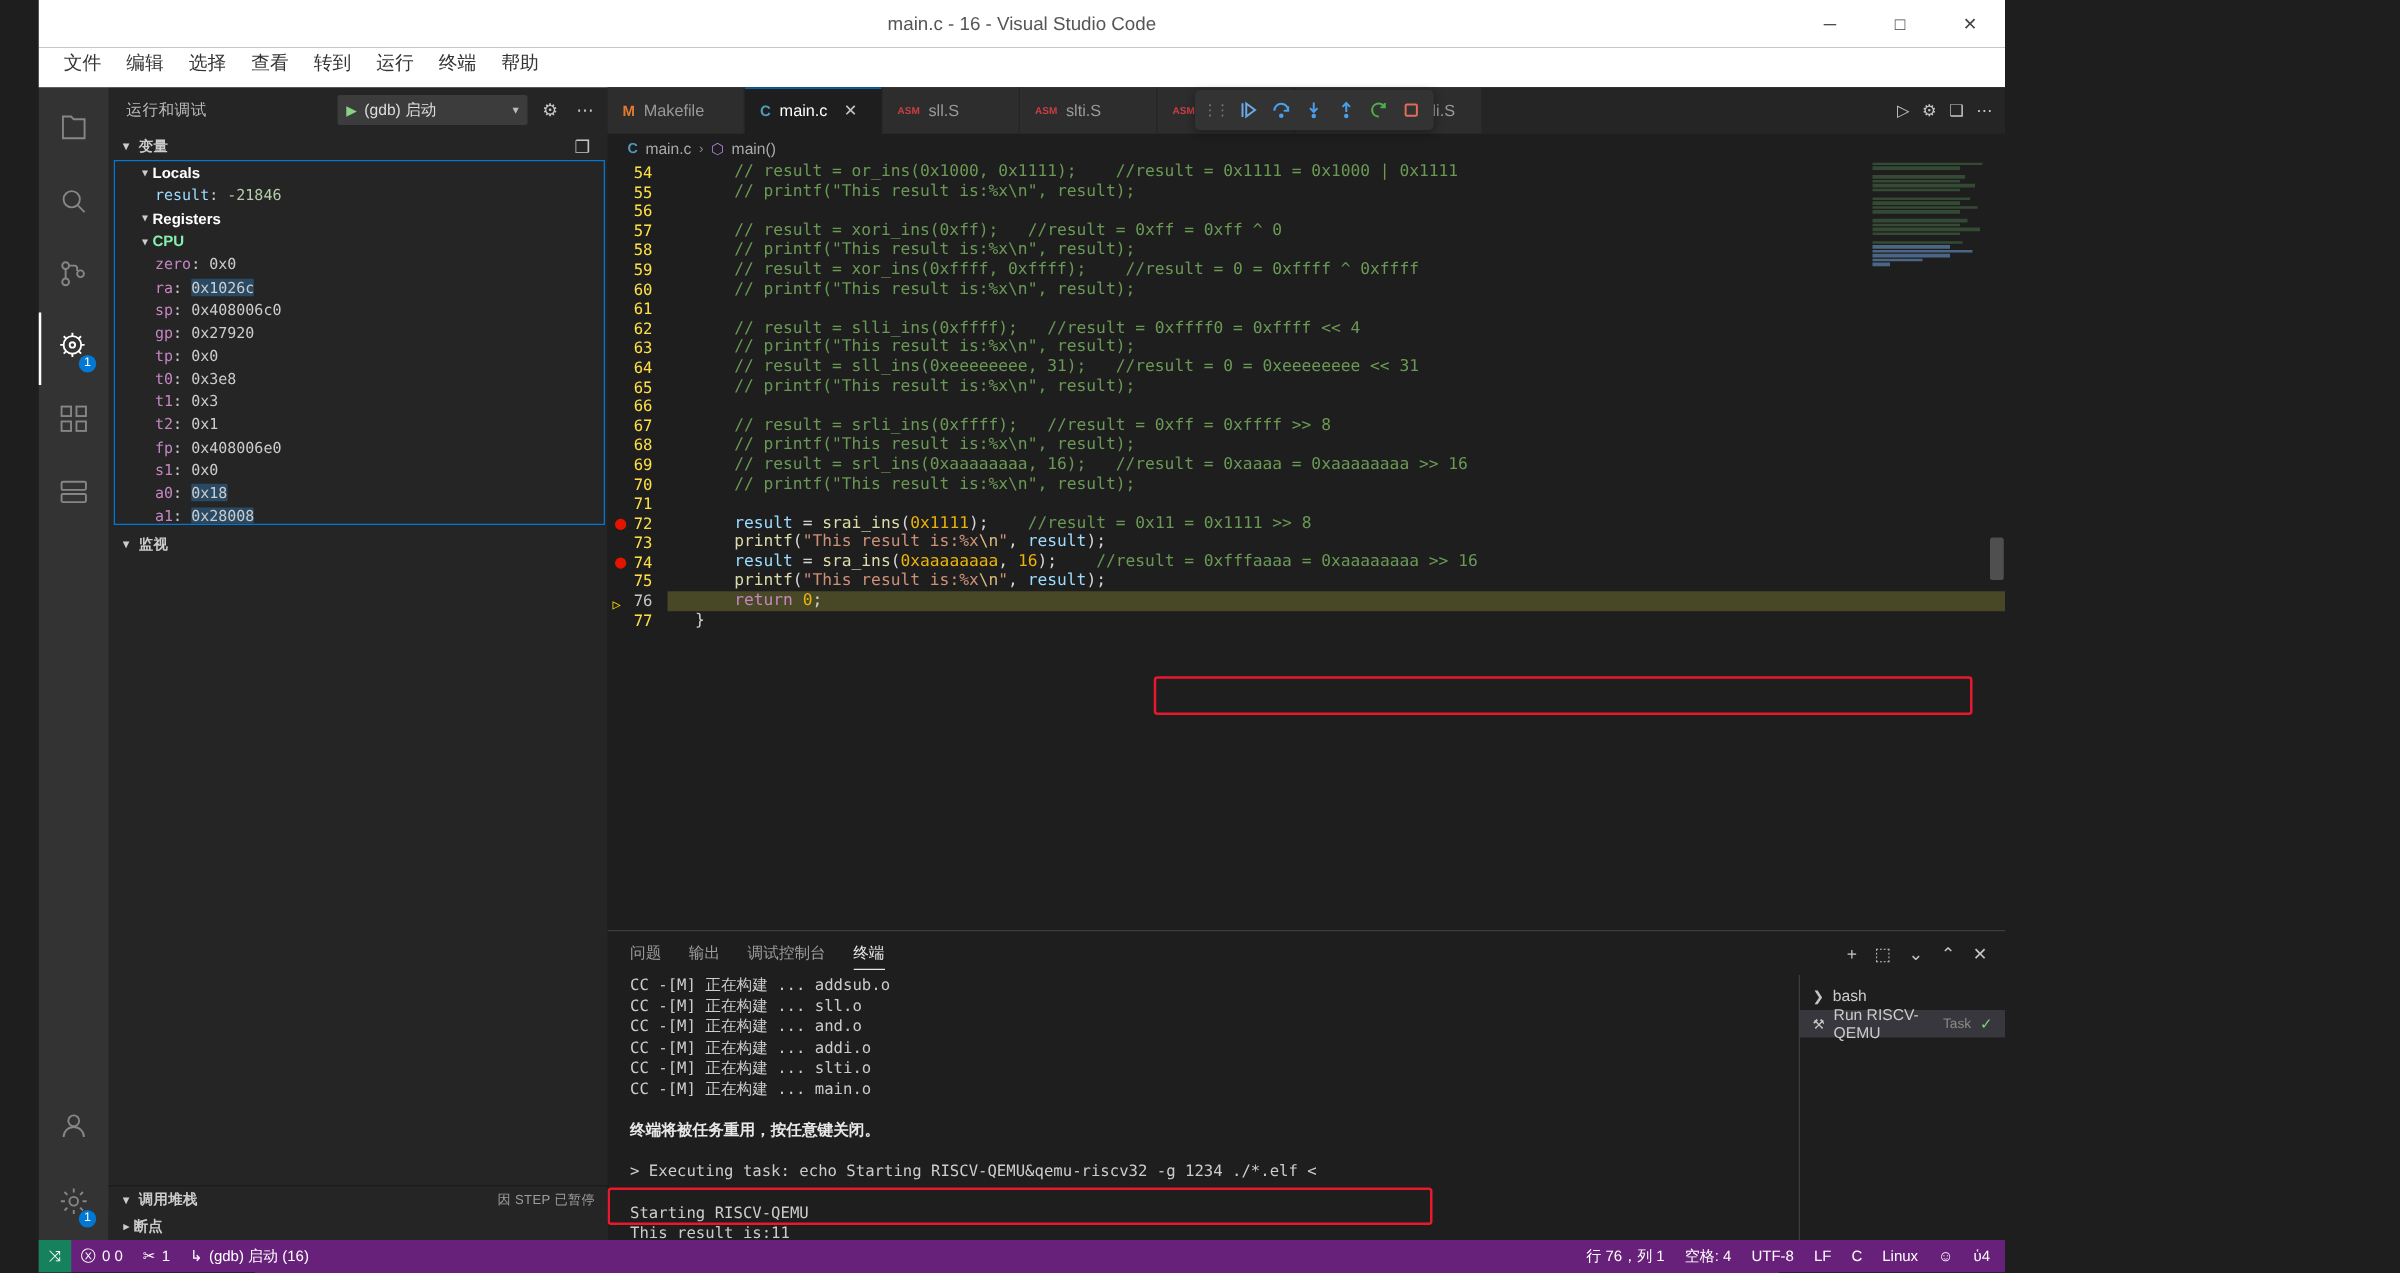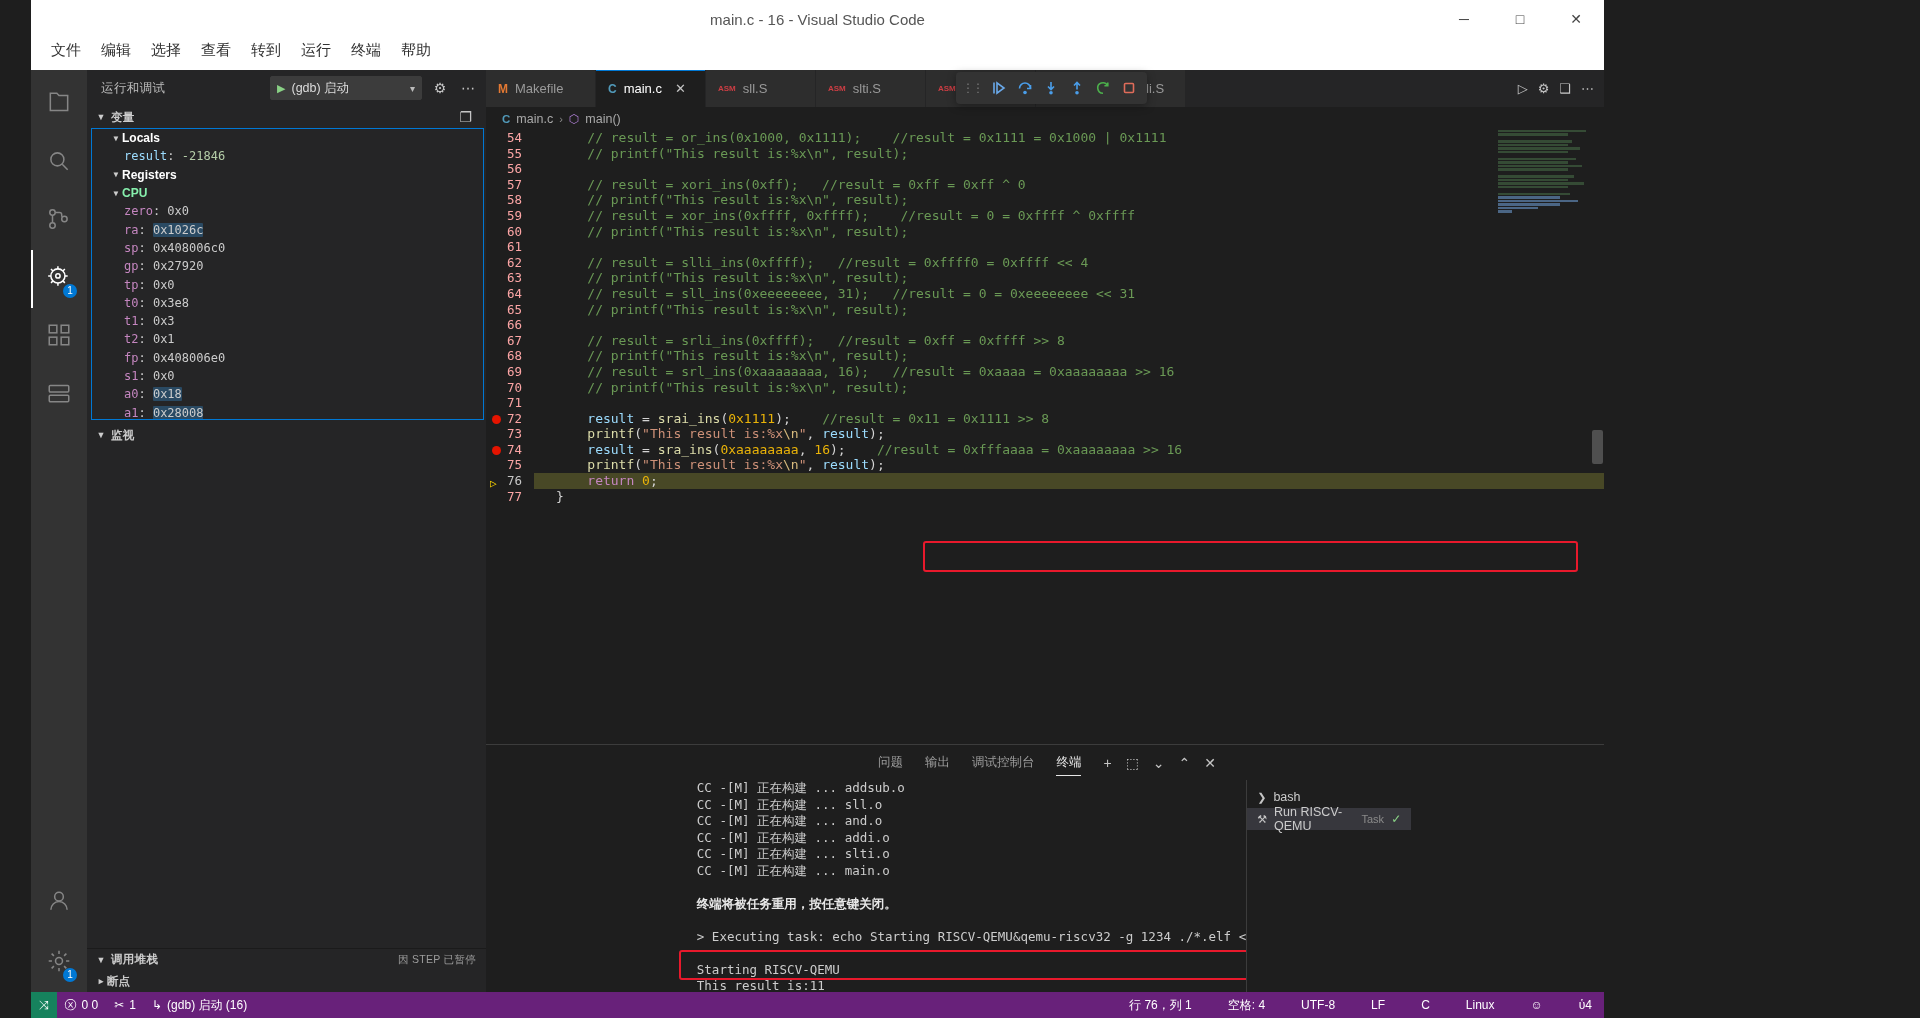--- a/index.html
+++ b/index.html
@@ -119,21 +119,21 @@
   
   .breadcrumb { height: 23px; display: flex; align-items: center; gap: 6px; padding-left: 16px; font-size: 12.5px; color: #a9a9a9; background: #1e1e1e; flex: none; }
   .breadcrumb .bc-c { color: #519aba; font-weight: bold; font-size: 11.5px; }
   .breadcrumb .sep { color: #8a8a8a; font-size: 11px; }
   .breadcrumb .sym { color: #b180d7; font-size: 12px; }
 
   
   .codewrap { flex: 1; position: relative; overflow: hidden; background: #1e1e1e; min-height: 0; }
   .code { position: relative; font-family: "DejaVu Sans Mono", monospace; font-size: 13px; line-height: 15.6px; }
   .cline { height: 15.6px; display: flex; align-items: center; white-space: pre; position: relative; }
-  .gutter { width: 48px; text-align: right; color: #fca5a5; padding-right: 12px; flex: none; font-size: 12.5px; position: relative; }
+  .gutter { width: 48px; text-align: right; color: #fde047; padding-right: 12px; flex: none; font-size: 12.5px; position: relative; }
   .cline.current .gutter { color: #c6c6c6; }
   .ctext { padding-left: 22px; flex: 1; position: relative; z-index: 2; }
   .bpdot { position: absolute; left: 6px; top: 4.2px; width: 9px; height: 9px; border-radius: 50%; background: #e51400; }
   .arrowp { position: absolute; left: 4px; top: 2.5px; color: #ffd700; font-size: 11px; }
   .cline.highlightline::after {
     content:""; position:absolute; left:48px; right:0; top:0; bottom:0; background: #6b6b2e; opacity:.55; z-index:1;
   }
   .cmt { color: #6a9955; }
   .kw2 { color: #c586c0; }
   .fn  { color: #dcdcaa; }
@@ -144,42 +144,42 @@
   .pl  { color: #d4d4d4; }
 
   .redbox1 { position: absolute; left: 437px; top: 411px; width: 655px; height: 31px; border: 2px solid #e8192c; border-radius: 3px; z-index: 8; pointer-events: none; }
 
   .minimap { position: absolute; right: 14px; top: 0; width: 92px; height: 130px; opacity: .75; }
   .mmrow { height: 2.4px; background: #3d5a3d; margin-bottom: 1.1px; }
   .vscroll { position: absolute; right: 0; top: 0; width: 14px; height: 100%; background: transparent; }
   .vthumb { position: absolute; right: 1px; top: 300px; width: 11px; height: 34px; background: #4f4f4f; border-radius: 2px; }
 
   
-  .panel { height: 248px; background: #1e1e1e; border-top: 1px solid #3c3c3c; display: flex; flex-direction: column; flex: none; align-items: center; }
+  .panel { height: 248px; background: #1e1e1e; border-top: 1px solid #3c3c3c; display: flex; flex-direction: column; flex: none; }
   .panelhead { height: 35px; display: flex; align-items: center; padding-left: 18px; gap: 22px; flex: none; }
   .ptab { font-size: 12.5px; color: #9d9d9d; position: relative; height: 35px; display: flex; align-items: center; }
   .ptab.active { color: #e7e7e7; }
   .ptab.active::after { content:""; position:absolute; left:0; right:0; bottom:4px; height:1px; background:#e7e7e7; }
   .panelhead .pright { margin-left: auto; display: flex; align-items: center; gap: 14px; padding-right: 14px; color: #c5c5c5; font-size: 14px; }
   .panelbody { flex: 1; display: flex; min-height: 0; }
   .termout { flex: 1; padding: 0 0 0 18px; font-family: "DejaVu Sans Mono", monospace; font-size: 12.5px; line-height: 16.5px; color: #cccccc; overflow: hidden; position: relative; }
   .tline { white-space: pre; }
   .tline.b { font-weight: bold; color: #e8e8e8; }
   .redbox2 { position: absolute; left: 0px; top: 170px; width: 660px; height: 30px; border: 2px solid #e8192c; border-radius: 3px; }
   .termside { width: 165px; border-left: 1px solid #3c3c3c; padding: 6px 0 0 0; flex: none; }
   .tsrow { height: 22px; display: flex; align-items: center; gap: 7px; padding-left: 10px; font-size: 12.5px; color: #cccccc; }
   .tsrow.sel { background: #37373d; }
   .tsrow .ticon { font-size: 11px; color: #c5c5c5; }
   .tsrow .tcheck { margin-left: auto; padding-right: 10px; color: #89d185; font-size: 12px; }
 
   
   .statusbar { height: 26px; background: #68217a; display: flex; align-items: center; color: #ffffff; font-size: 12px; flex: none; }
   .sbitem { display: flex; align-items: center; gap: 5px; padding: 0 8px; height: 26px; }
   .sbleft { display: flex; align-items: center; }
-  .sbright { margin-left: auto; display: flex; padding-right: 4px; gap: 20px; }
+  .sbright { margin-left: auto; display: flex; padding-right: 4px; }
   .sbremote { background: #16825d; }
 </style>
 </head>
 <body>
 
 <div class="app">
 
   <div class="titlebar">
     <div class="title">main.c - 16 - Visual Studio Code</div>
     <div class="winbtns">

